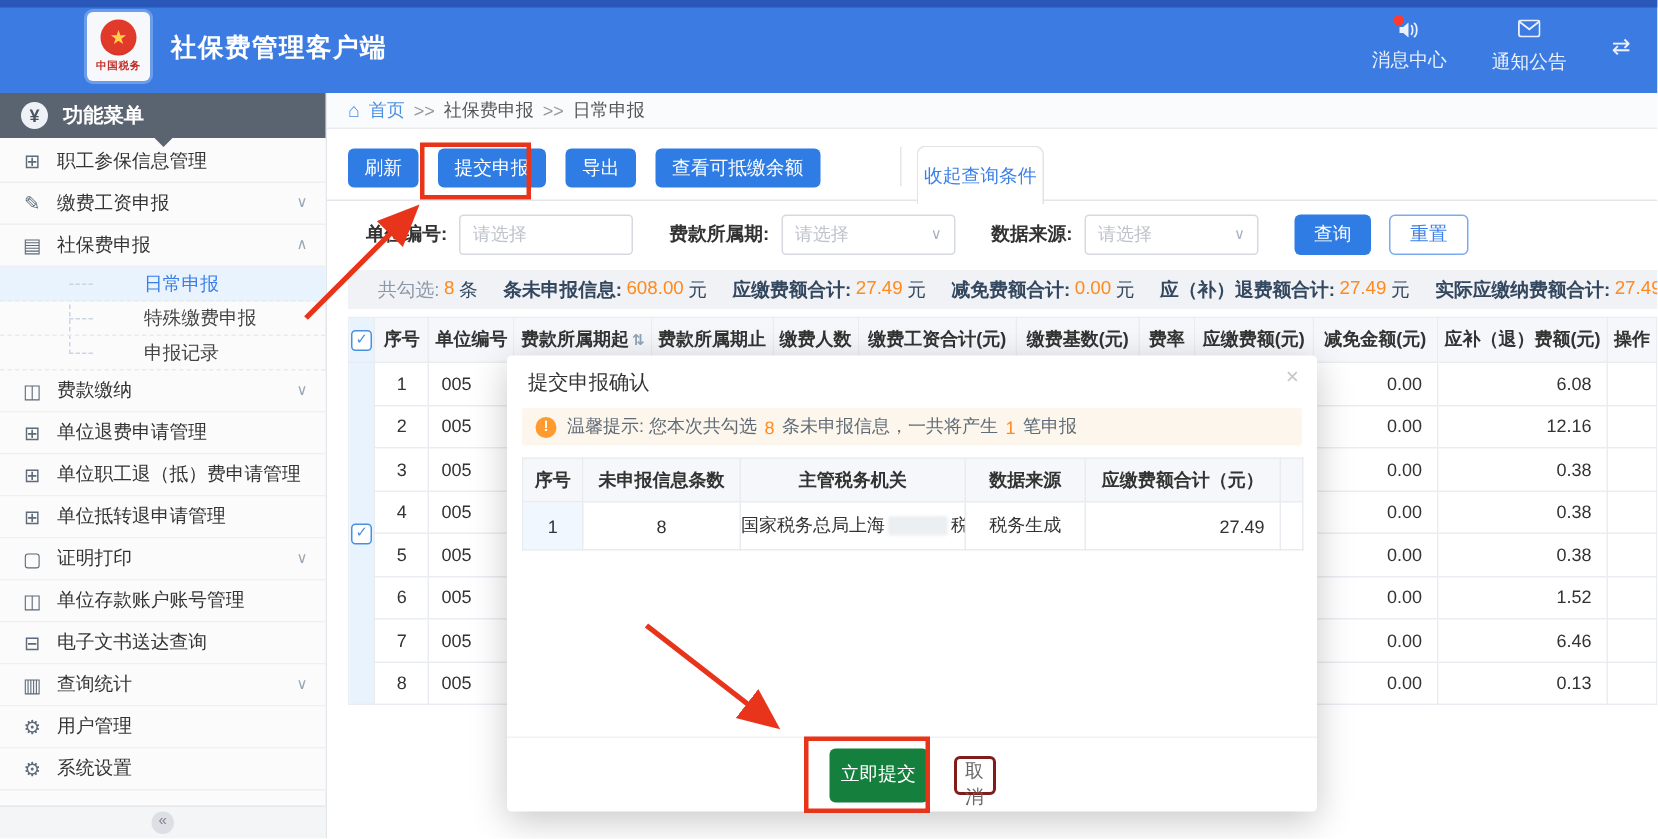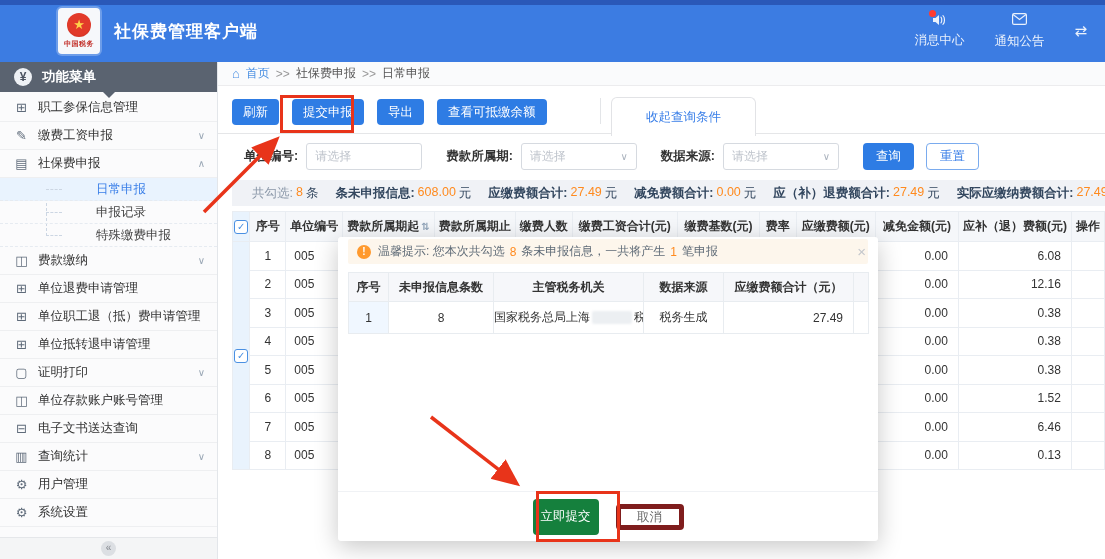--- a/index.html
+++ b/index.html
@@ -42,21 +42,21 @@
   .breadcrumb{height:24px;display:flex;align-items:center;gap:6px;padding-left:14px;background:#fafbfc;border-bottom:1px solid #ececee;font-size:12px;color:#555;}
   .home-ico{color:#4a90e2;font-size:13px;}
   .bc-home{color:#4a90e2;cursor:pointer;}
   .bc-sep{color:#999;}
 
   .toolbar{position:relative;height:48px;}
   .toolbar::after{content:"";position:absolute;left:0;bottom:0;width:887px;border-bottom:1px solid #e5e6e8;z-index:1;}
   .toolbar-btns{display:flex;align-items:center;gap:13px;padding:13px 0 0 14px;}
   .btn{height:26px;padding:0 11px;border:none;border-radius:4px;background:#2e7ce4;color:#fff;font-size:12.5px;font-family:inherit;cursor:pointer;white-space:nowrap;}
   .toolbar-divider{position:absolute;left:382px;top:12px;height:26px;border-left:1px solid #e3e5e8;}
-  .collapse-tab{position:absolute;left:393px;top:11px;height:39px;padding:0 34px;background:#fff;border:1px solid #e2e3e6;border-bottom:none;border-radius:6px 6px 0 0;color:#3a7fe8;font-size:12.5px;display:flex;align-items:center;z-index:2;cursor:pointer;}
+  .collapse-tab{position:absolute;left:393px;top:11px;height:39px;padding:0 4px;background:#fff;border:1px solid #e2e3e6;border-bottom:none;border-radius:6px 6px 0 0;color:#3a7fe8;font-size:12.5px;display:flex;align-items:center;z-index:2;cursor:pointer;}
 
   .query-row{height:44px;display:flex;align-items:center;padding-left:26px;}
   .q-label{font-size:12.5px;color:#333;font-weight:bold;margin-right:8px;white-space:nowrap;}
   .q-ctrl{width:116px;height:27px;border:1px solid #d6dae0;border-radius:3px;display:flex;align-items:center;padding:0 8px;color:#bfc4cc;font-size:12px;margin-right:24px;background:#fff;cursor:text;}
   .q-ctrl.select{cursor:pointer;}
   .q-ctrl .ph{flex:1;white-space:nowrap;overflow:hidden;}
   .q-ctrl .dd{color:#aab2bd;font-size:10px;}
   .btn-sm{height:27px;padding:0 13px;border-radius:4px;font-size:12.5px;font-family:inherit;cursor:pointer;}
   .btn-search{background:#2e7ce4;color:#fff;border:none;margin-right:12px;text-align:right;}
   .btn-reset{background:#fff;color:#3a7fe8;border:1px solid #7aabee;}
@@ -90,21 +90,21 @@
   .modal-table-wrap{margin:0 10px;}
   table.mgrid{border-collapse:collapse;table-layout:fixed;width:520px;}
   .mgrid th,.mgrid td{border:1px solid #e8ecf0;font-size:12px;text-align:center;overflow:hidden;white-space:nowrap;}
   .mgrid th{background:#f6f7fa;height:29px;color:#333;font-weight:bold;}
   .mgrid td{height:32px;color:#333;background:#fff;}
   .mgrid td.seq{background:#f0f7ff;}
   .mgrid td.num{text-align:right;padding-right:10px;}
   .redact{display:inline-block;width:40px;height:13px;background:#eceff2;filter:blur(1.2px);vertical-align:middle;margin:0 2px;border-radius:2px;}
   .modal-footer{position:absolute;left:0;bottom:0;width:100%;height:50px;border-top:1px solid #f0f2f5;display:flex;align-items:center;justify-content:center;gap:17px;}
   .btn-submit{width:66px;height:36px;background:#15803d;color:#fff;border:none;border-radius:4px;font-size:12.5px;font-family:inherit;cursor:pointer;}
-  .btn-cancel{width:68px;height:26px;background:#fff;color:#666;border:5px solid #7f1d1d;border-radius:4px;font-size:12.5px;font-family:inherit;cursor:pointer;}
+  .btn-cancel{width:28px;height:26px;background:#fff;color:#666;border:2px solid #7f1d1d;border-radius:4px;font-size:12.5px;font-family:inherit;cursor:pointer;}
 
   
   .anno-svg{position:absolute;left:0;top:0;z-index:120;pointer-events:none;}
   .anno-box{position:absolute;border:3px solid #e8341a;z-index:110;pointer-events:none;}
   .anno-box.b1{left:280px;top:95px;width:74px;height:38px;}
   .anno-box.b2{left:536px;top:491px;width:84px;height:51px;}
 </style>
 </head>
 <body>
 
@@ -155,22 +155,22 @@
         <span>缴费工资申报</span>
         <span class="chev">∨</span>
       </div>
       <div class="side-item">
         <span class="mi">▤</span>
         <span>社保费申报</span>
         <span class="chev">∧</span>
       </div>
       <div class="submenu">
         <div class="sub-item active">日常申报</div>
+        <div class="sub-item">特殊缴费申报</div>
         <div class="sub-item">申报记录</div>
-        <div class="sub-item">特殊缴费申报</div>
       </div>
       <div class="side-item">
         <span class="mi">◫</span>
         <span>费款缴纳</span>
         <span class="chev">∨</span>
       </div>
       <div class="side-item">
         <span class="mi">⊞</span>
         <span>单位退费申请管理</span>
       </div>
@@ -438,20 +438,21 @@
             <td class="num">0.00</td>
             <td class="num">0.13</td>
             <td></td>
           </tr>
         </tbody>
       </table>
   </div>
 </div>
 
 <div class="modal">
+  <div class="modal-title">提交申报确认</div>
   <div class="modal-close">×</div>
   <div class="tip-bar">
     <span class="tip-ico">!</span>
     <span>温馨提示: 您本次共勾选</span>
     <span class="tip-num" style="margin:0 -4px">8</span>
     <span>条未申报信息，一共将产生</span>
     <span class="tip-num" style="margin:0 -4px">1</span>
     <span>笔申报</span>
   </div>
   <div class="modal-table-wrap">

